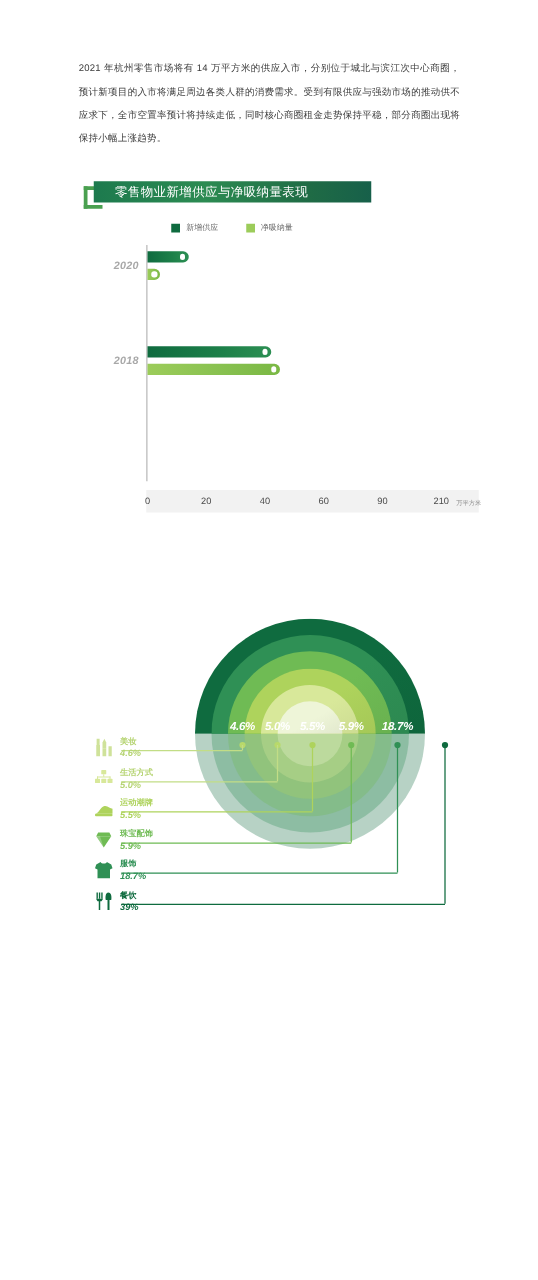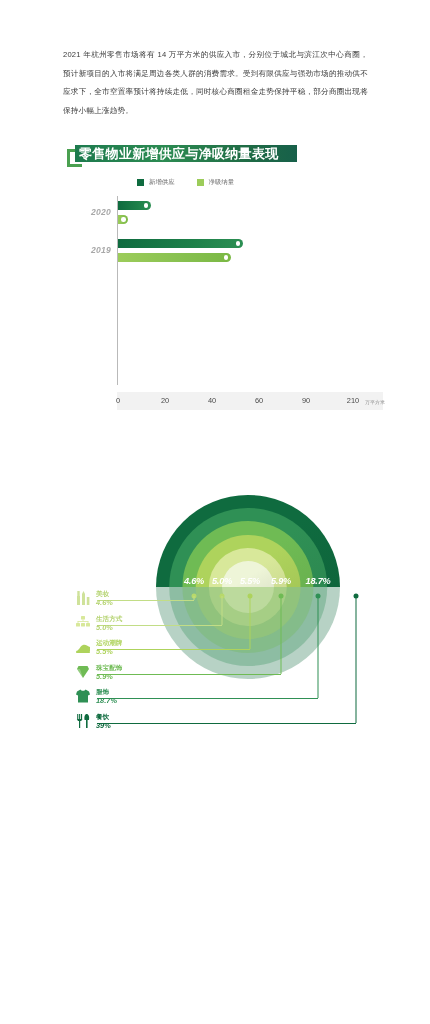--- a/index.html
+++ b/index.html
@@ -48,24 +48,24 @@
     border-right: none;
     background: transparent;
     z-index: 1;
   }
   .head-bar {
     position: relative;
     z-index: 2;
     height: 17px;
     display: flex;
     align-items: center;
-    padding: 0 10px 0 4px;
+    padding: 0 10px 0 17px;
     color: #ffffff;
-    font-size: 13px;
-    font-weight: bold;
+    font-size: 10px;
+    font-weight: normal;
     letter-spacing: 0.3px;
     background: linear-gradient(90deg, #1d7a4e 0%, #2c8b52 40%, #1f6b45 78%, #17604a 100%);
     white-space: nowrap;
   }
 
   #chart1-head { left: 75px; top: 145px; }
   #chart1-head .head-bar { width: 222px; }
   #chart2-head { left: 75px; top: 466px; }
   #chart2-head .head-bar { width: 293px; }
 
@@ -280,26 +280,26 @@
 
     <div class="yrow" style="top: 0px;">
           <div class="ylabel">2020</div>
           <div class="bar supply" style="width: 32.9px;">
             <span class="bar-dot"></span>
           </div>
           <div class="bar absorb" style="width: 10px;">
             <span class="bar-dot"></span>
           </div>
         </div>
-        <div class="yrow" style="top: 38px;">
-          <div class="ylabel">2019</div>
-          <div class="bar supply" style="width: 124.55px;">
+        <div class="yrow" style="top: 76px;">
+          <div class="ylabel">2018</div>
+          <div class="bar supply" style="width: 98.7px;">
             <span class="bar-dot"></span>
           </div>
-          <div class="bar absorb" style="width: 112.8px;">
+          <div class="bar absorb" style="width: 105.75px;">
             <span class="bar-dot"></span>
           </div>
         </div>
       </div>
 
     <div class="xaxis" id="xaxis1">
 
     <span class="xtick" style="left: 1px;">0</span>
         <span class="xtick" style="left: 48px;">20</span>
         <span class="xtick" style="left: 95px;">40</span>

